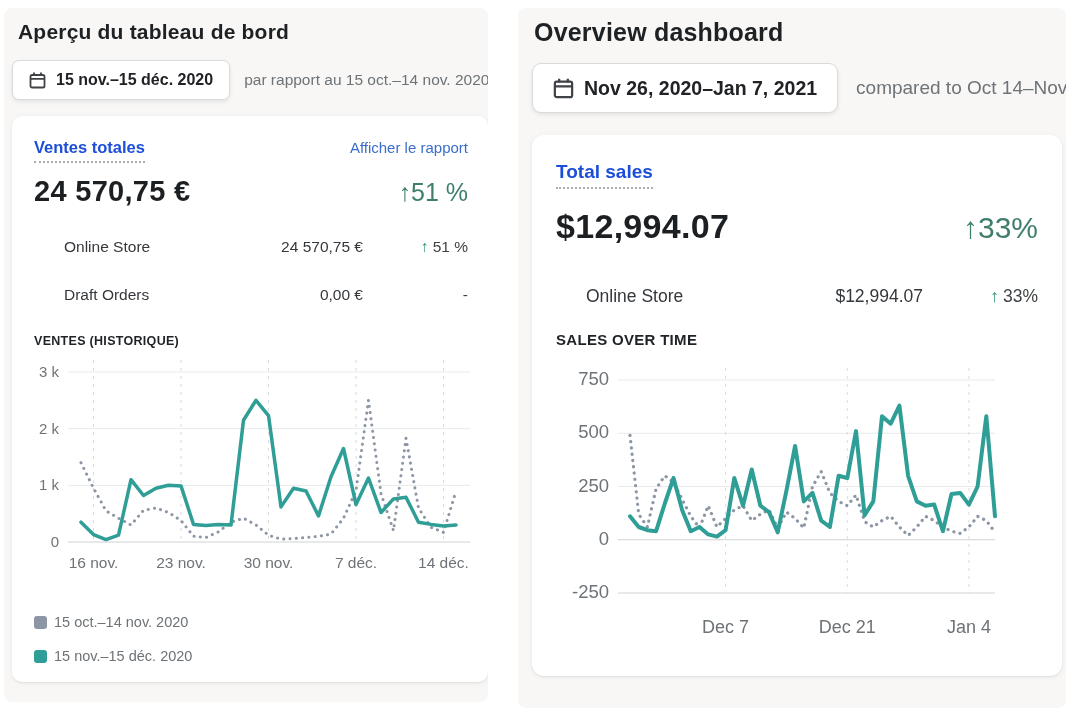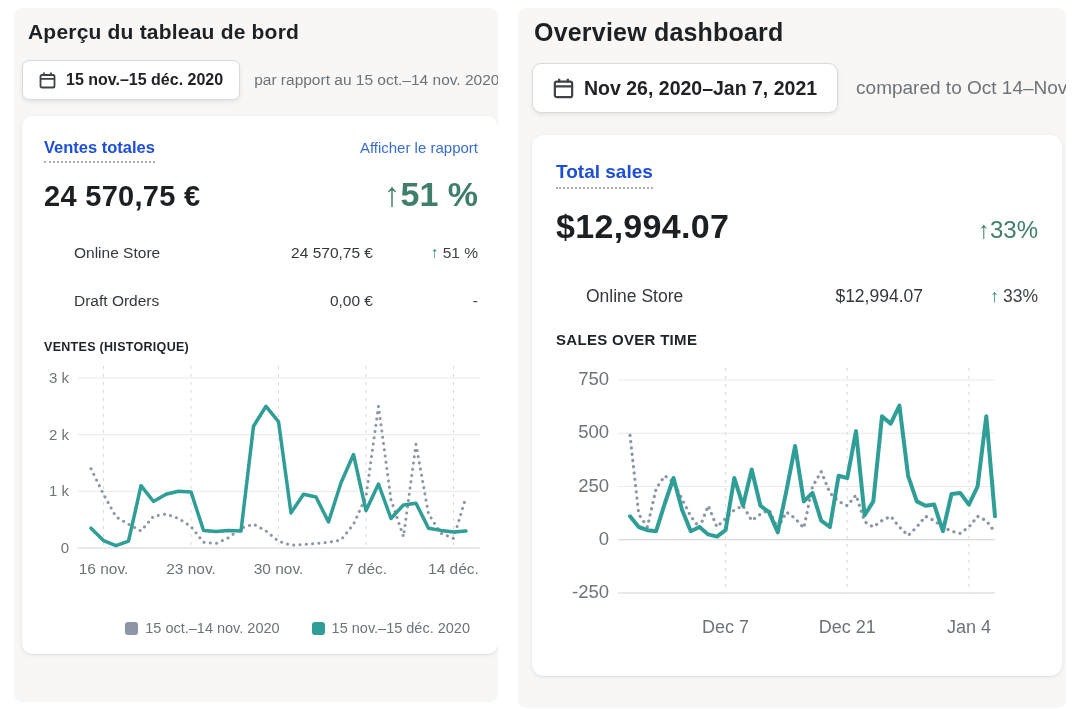--- a/index.html
+++ b/index.html
@@ -1,21 +1,21 @@
 <!DOCTYPE html>
 <html><head>
 <meta charset="utf-8">
 <style>
   * { margin:0; padding:0; box-sizing:border-box; }
   html,body { width:1080px; height:709px; overflow:hidden; background:#ffffff;
     font-family:"Liberation Sans", sans-serif; color:#202226; }
   .canvas { position:relative; width:1080px; height:709px; background:#ffffff; }
 
   .panel { position:absolute; top:8px; background:#f8f7f6; border-radius:8px; overflow:hidden; }
-  .panel-left  { left:14px;  width:484px; height:694px; padding:0 0 0 8px; }
+  .panel-left  { left:4px;  width:484px; height:694px; padding:0 0 0 8px; }
   .panel-right { left:518px; width:548px; height:700px; padding:0 0 0 14px; }
 
   .panel-left h1 { font-size:21px; font-weight:700; color:#1e2124; margin:12px 0 0 6px; letter-spacing:.2px; }
   .panel-right h1 { font-size:25px; font-weight:700; color:#1e2124; margin:10px 0 0 2px; letter-spacing:.2px; }
 
   .header-row { display:flex; align-items:center; margin-top:16px; white-space:nowrap; }
   .date-btn { display:inline-flex; align-items:center; gap:10px; background:#ffffff;
     border:1px solid #dadada; border-radius:7px; cursor:pointer;
     box-shadow:0 2px 4px rgba(0,0,0,.08); color:#202226; font-family:inherit; }
   .panel-left .date-btn { height:40px; padding:0 16px; font-size:16px; font-weight:700; }
@@ -35,22 +35,22 @@
   .panel-right .card-title { font-size:19px; }
   .report-link { color:#3a6dcd; font-size:15px; text-decoration:none; cursor:pointer; }
 
   .big-row { display:flex; justify-content:space-between; align-items:baseline; }
   .panel-left  .big-row { margin-top:12px; }
   .panel-right .big-row { margin-top:18px; }
   .big-value { font-weight:700; color:#1d2023; letter-spacing:.3px; }
   .panel-left  .big-value { font-size:29px; }
   .panel-right .big-value { font-size:34px; }
   .big-change { color:#3f7e6d; }
-  .panel-left  .big-change { font-size:34px;font-weight:bold; }
-  .panel-right .big-change { font-size:24px;text-align:right; }
+  .panel-left  .big-change { font-size:25px; }
+  .panel-right .big-change { font-size:30px;text-align:right; }
 
   .rows { margin-top:30px; }
   .panel-right .rows { margin-top:40px; }
   .row { display:grid; align-items:baseline;margin-left:30px; }
   .panel-left  .row { grid-template-columns:1fr 150px 105px; font-size:15.5px; margin-bottom:30px; }
   .panel-right .row { grid-template-columns:1fr 190px 115px; font-size:17.5px; }
   .row-label { color:#34383c; }
   .row-value { text-align:right; color:#34383c; }
   .row-change { text-align:right; color:#3f4346; }
   .row-change .arrow { color:#2e9178; margin-right:4px; }
@@ -60,21 +60,21 @@
   .panel-right .chart-label { font-size:15px; margin-top:24px; }
 
   .panel-left  svg.chart { margin:10px 0 0 -14px; }
   .panel-right svg.chart { margin:8px 0 0 -16px; }
   svg.chart text { font-family:"Liberation Sans", sans-serif; fill:#6e7377; }
   svg.chart-left  text.ytick { font-size:15px; }
   svg.chart-left  text.xtick { font-size:15.5px; }
   svg.chart-right text.ytick { font-size:18.5px; }
   svg.chart-right text.xtick { font-size:18px; }
 
-  .legend { display:flex; justify-content:flex-end; gap:32px; margin:12px 8px 4px 0; font-size:14.5px; color:#6e7377; }
+  .legend { display:flex; justify-content:flex-end; gap:18px; margin:12px 8px 4px 0; font-size:14.5px; color:#6e7377;flex-direction:column; }
   .legend-item { display:inline-flex; align-items:center; gap:7px; }
   .swatch { display:inline-block; width:13px; height:13px; border-radius:3px; }
 </style>
 </head>
 <body>
 
 <div class="canvas">
 
   <section class="panel panel-left">
     <h1>Aperçu du tableau de bord</h1>

